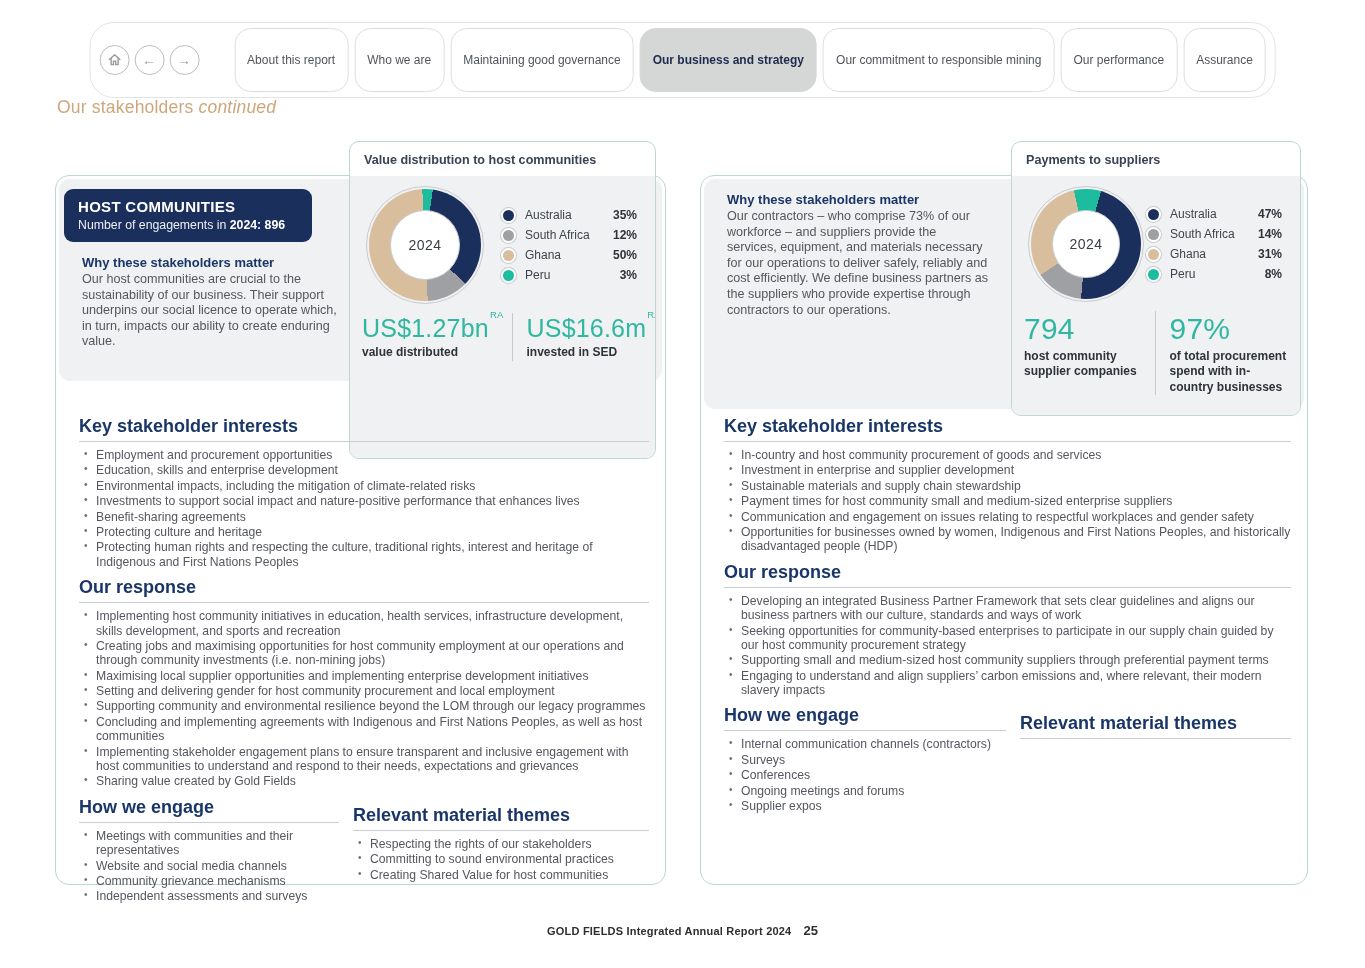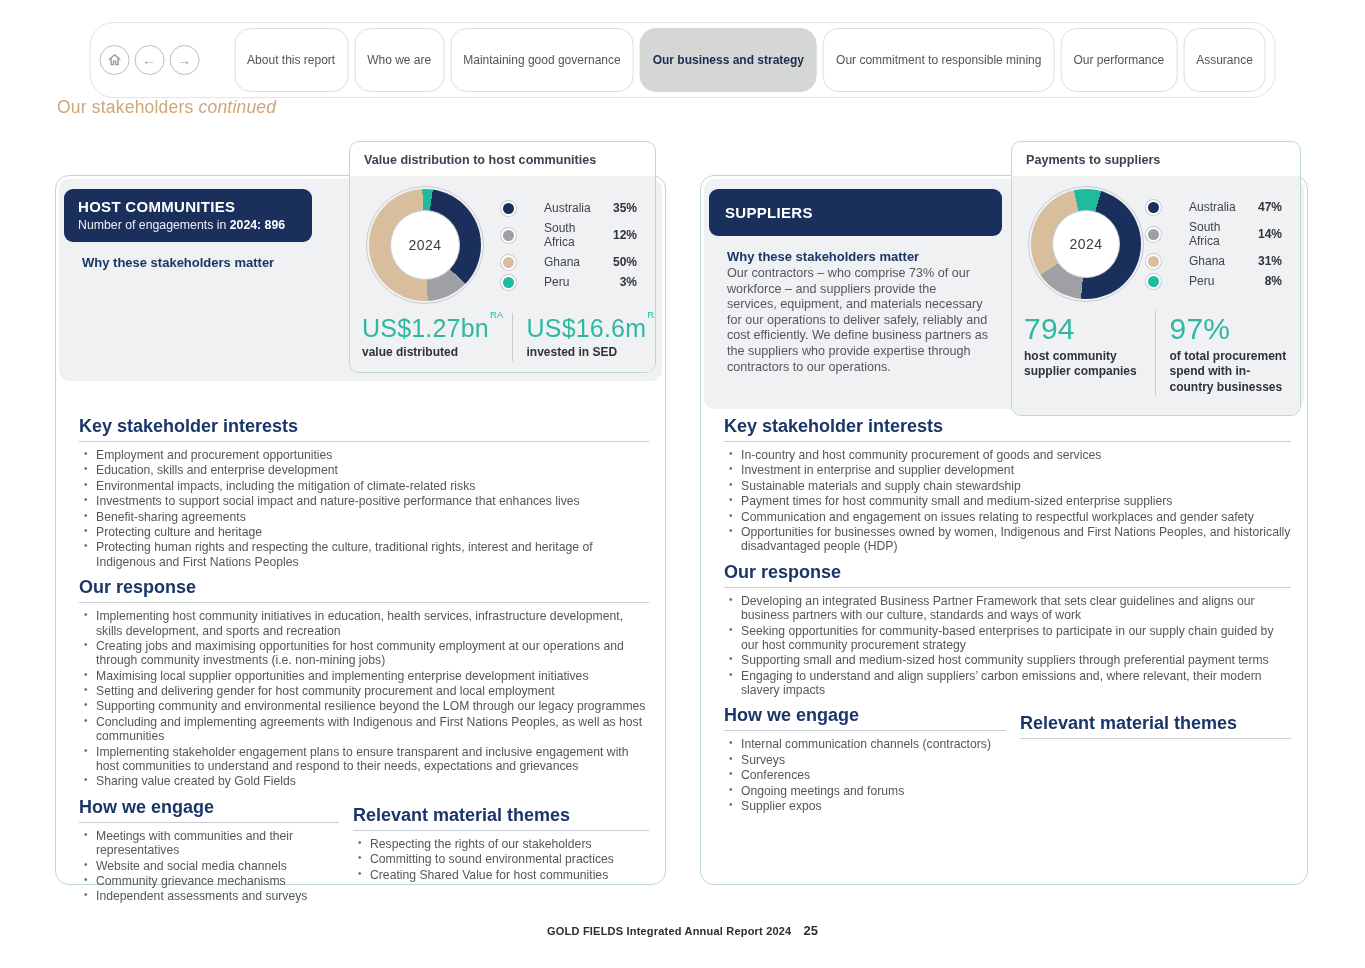--- a/index.html
+++ b/index.html
@@ -29,31 +29,31 @@
   .navy-box{margin:10px 0 0 5px;background:#1B2F5D;border-radius:9px;padding:9px 14px 10px;color:#fff;}
   .card-left .navy-box{width:248px;}
   .card-right .navy-box{width:293px;padding:15px 16px;}
   .navy-title{font-size:15px;font-weight:700;letter-spacing:.3px;}
   .navy-sub{font-size:12.3px;margin-top:3px;color:#EDEFF4;}
   .navy-sub b{font-weight:700;color:#fff;}
   .why-h{margin:13px 0 2px 23px;font-size:13px;color:#1A3668;font-weight:700;}
   .why-p{margin:0 0 0 23px;width:262px;font-size:12.6px;line-height:1.24;color:#54575E;}
   
   .chart-panel{position:absolute;top:-35px;background:#fff;border:1px solid #BCD9D1;border-radius:10px;overflow:hidden;}
-  .chart-left{left:293px;width:307px;height:232px;}
+  .chart-left{left:293px;width:307px;height:318px;}
   .chart-right{left:310px;width:290px;height:275px;}
   .chart-title{padding:11px 14px 9px;font-size:12.6px;font-weight:700;color:#3A4354;}
   .chart-body{position:absolute;left:0;right:0;bottom:0;top:34px;background:#F0F1F2;}
   .donut-row{display:flex;align-items:center;padding:10px 10px 0 16px;}
   .donut-outline{border:1px solid #C8CCD0;border-radius:50%;padding:2px;flex:0 0 auto;}
   .donut{width:112px;height:112px;border-radius:50%;position:relative;}
   .chart-right .donut{width:110px;height:110px;}
   .hole{position:absolute;inset:21px;background:#fff;border:1px solid #C8CCD0;border-radius:50%;display:flex;align-items:center;justify-content:center;font-size:14px;color:#3A3E45;letter-spacing:.5px;}
   .legend{margin-left:auto;margin-right:8px;display:flex;flex-direction:column;gap:6px;width:134px;}
-  .lrow{display:flex;align-items:center;font-size:12px;color:#3F444C;gap:19px;}
+  .lrow{display:flex;align-items:center;font-size:12px;color:#3F444C;}
   .dot{width:11px;height:11px;border-radius:50%;margin-right:11px;box-shadow:0 0 0 2px #fff,0 0 0 3px #C8CCD0;flex:0 0 auto;}
   .lv{margin-left:auto;font-weight:700;color:#2E3239;}
   .stats{display:flex;align-items:stretch;margin-top:9px;}
   .stat{flex:1;padding:2px 8px 0 8px;}
   .stat:first-child{padding-left:12px;}
   .stat + .stat{border-left:1px solid #C6C9CC;padding-left:14px;}
   .sv{font-size:25px;color:#2FB7A1;letter-spacing:.2px;line-height:1.05;}
   .chart-right .sv{font-size:30px;}
   .sv sup{font-size:9.5px;position:relative;top:-1.05em;margin-left:1px;color:#2FB7A1;}
   .sl{font-size:12px;font-weight:700;color:#2E3239;margin-top:4px;line-height:1.3;}
@@ -108,20 +108,21 @@
   <em>continued</em>
 </h1>
 
 <section class="card card-left">
   <div class="intro-panel">
     <div class="navy-box">
       <div class="navy-title">HOST COMMUNITIES</div>
       <div class="navy-sub"><span>Number of engagements in </span><b>2024: 896</b></div>
     </div>
     <h3 class="why-h">Why these stakeholders matter</h3>
+    <p class="why-p">Our host communities are crucial to the sustainability of our business. Their support underpins our social licence to operate which, in turn, impacts our ability to create enduring value.</p>
   </div>
 
   <div class="chart-panel chart-left">
     <div class="chart-title">Value distribution to host communities</div>
     <div class="chart-body">
       <div class="donut-row">
         <div class="donut-outline">
           <div class="donut" style="background: conic-gradient(from 8deg, rgb(27, 47, 93) 0%, rgb(27, 47, 93) 35%, rgb(158, 160, 163) 35%, rgb(158, 160, 163) 47%, rgb(217, 190, 157) 47%, rgb(217, 190, 157) 97%, rgb(29, 188, 159) 97%, rgb(29, 188, 159) 100%);">
             <div class="hole">2024</div>
           </div>
@@ -205,23 +206,20 @@
           <li>Committing to sound environmental practices</li>
           <li>Creating Shared Value for host communities</li>
         </ul>
       </div>
     </div>
   </div>
 </section>
 
 <section class="card card-right">
   <div class="intro-panel">
-    <div class="navy-box">
-      <div class="navy-title">SUPPLIERS</div>
-    </div>
     <h3 class="why-h">Why these stakeholders matter</h3>
     <p class="why-p">Our contractors – who comprise 73% of our workforce – and suppliers provide the services, equipment, and materials necessary for our operations to deliver safely, reliably and cost efficiently. We define business partners as the suppliers who provide expertise through contractors to our operations.</p>
   </div>
 
   <div class="chart-panel chart-right">
     <div class="chart-title">Payments to suppliers</div>
     <div class="chart-body">
       <div class="donut-row">
         <div class="donut-outline">
           <div class="donut" style="background: conic-gradient(from 16deg, rgb(27, 47, 93) 0%, rgb(27, 47, 93) 47%, rgb(158, 160, 163) 47%, rgb(158, 160, 163) 61%, rgb(217, 190, 157) 61%, rgb(217, 190, 157) 92%, rgb(29, 188, 159) 92%, rgb(29, 188, 159) 100%);">

